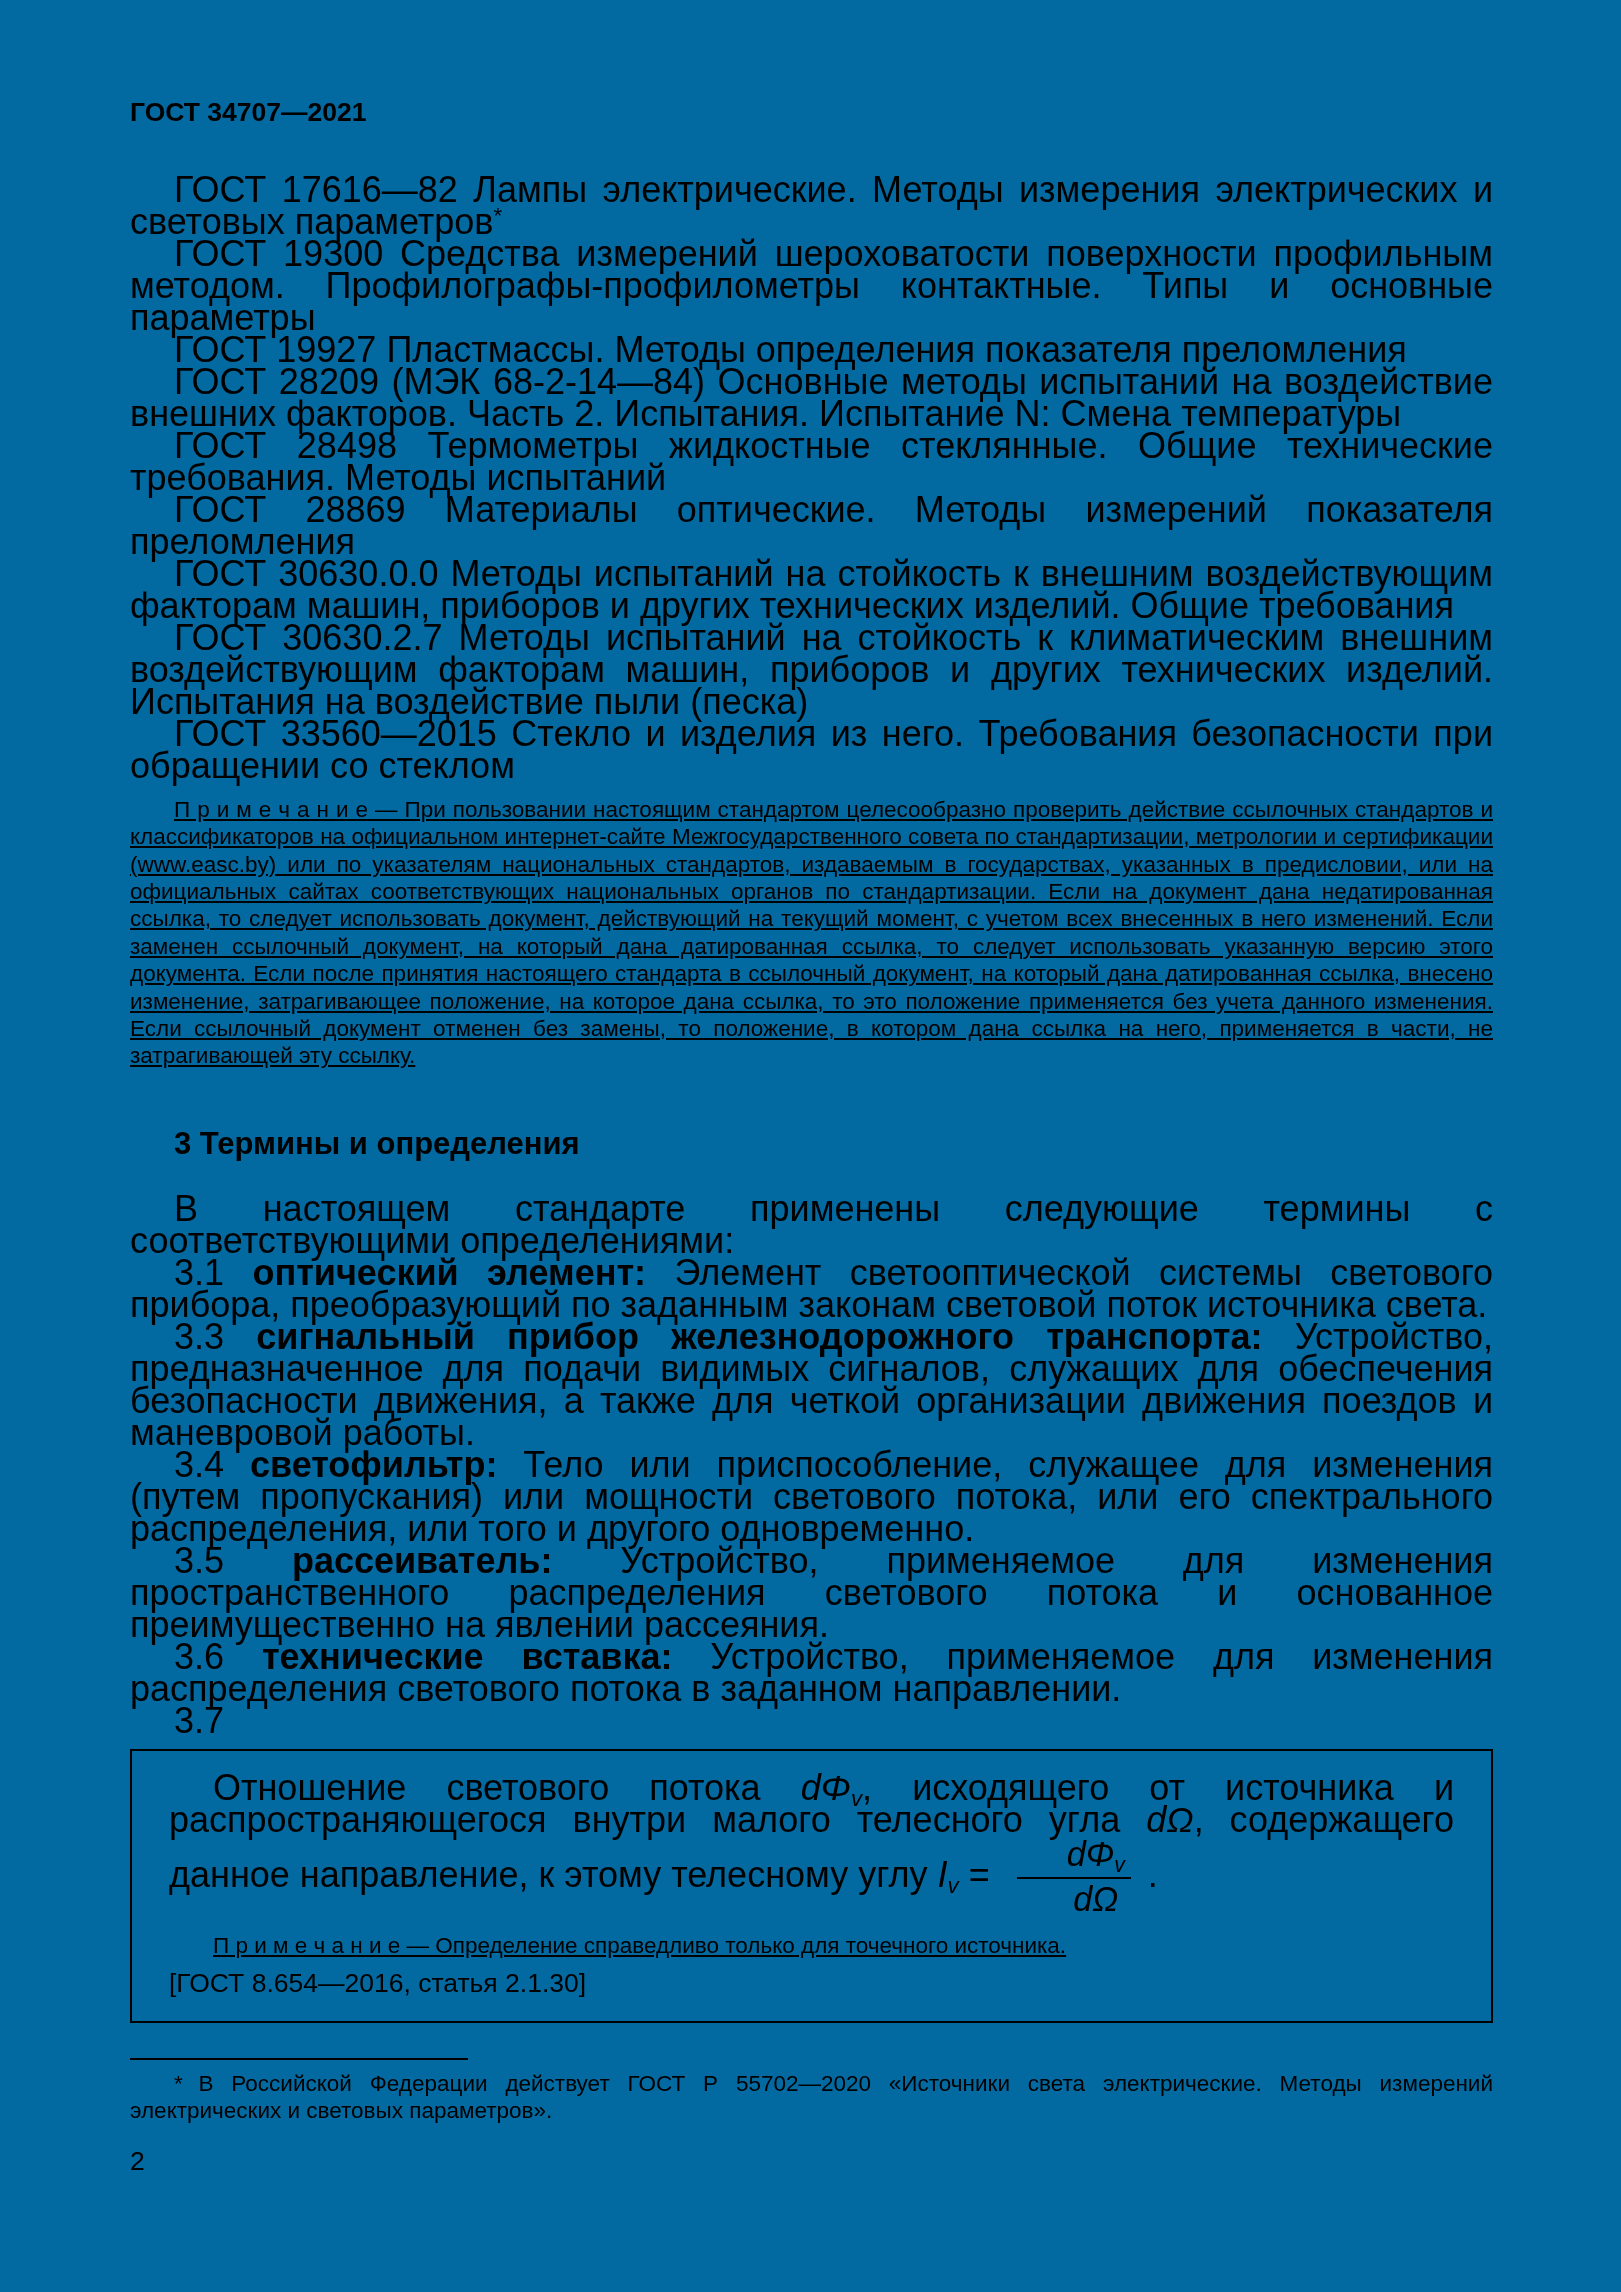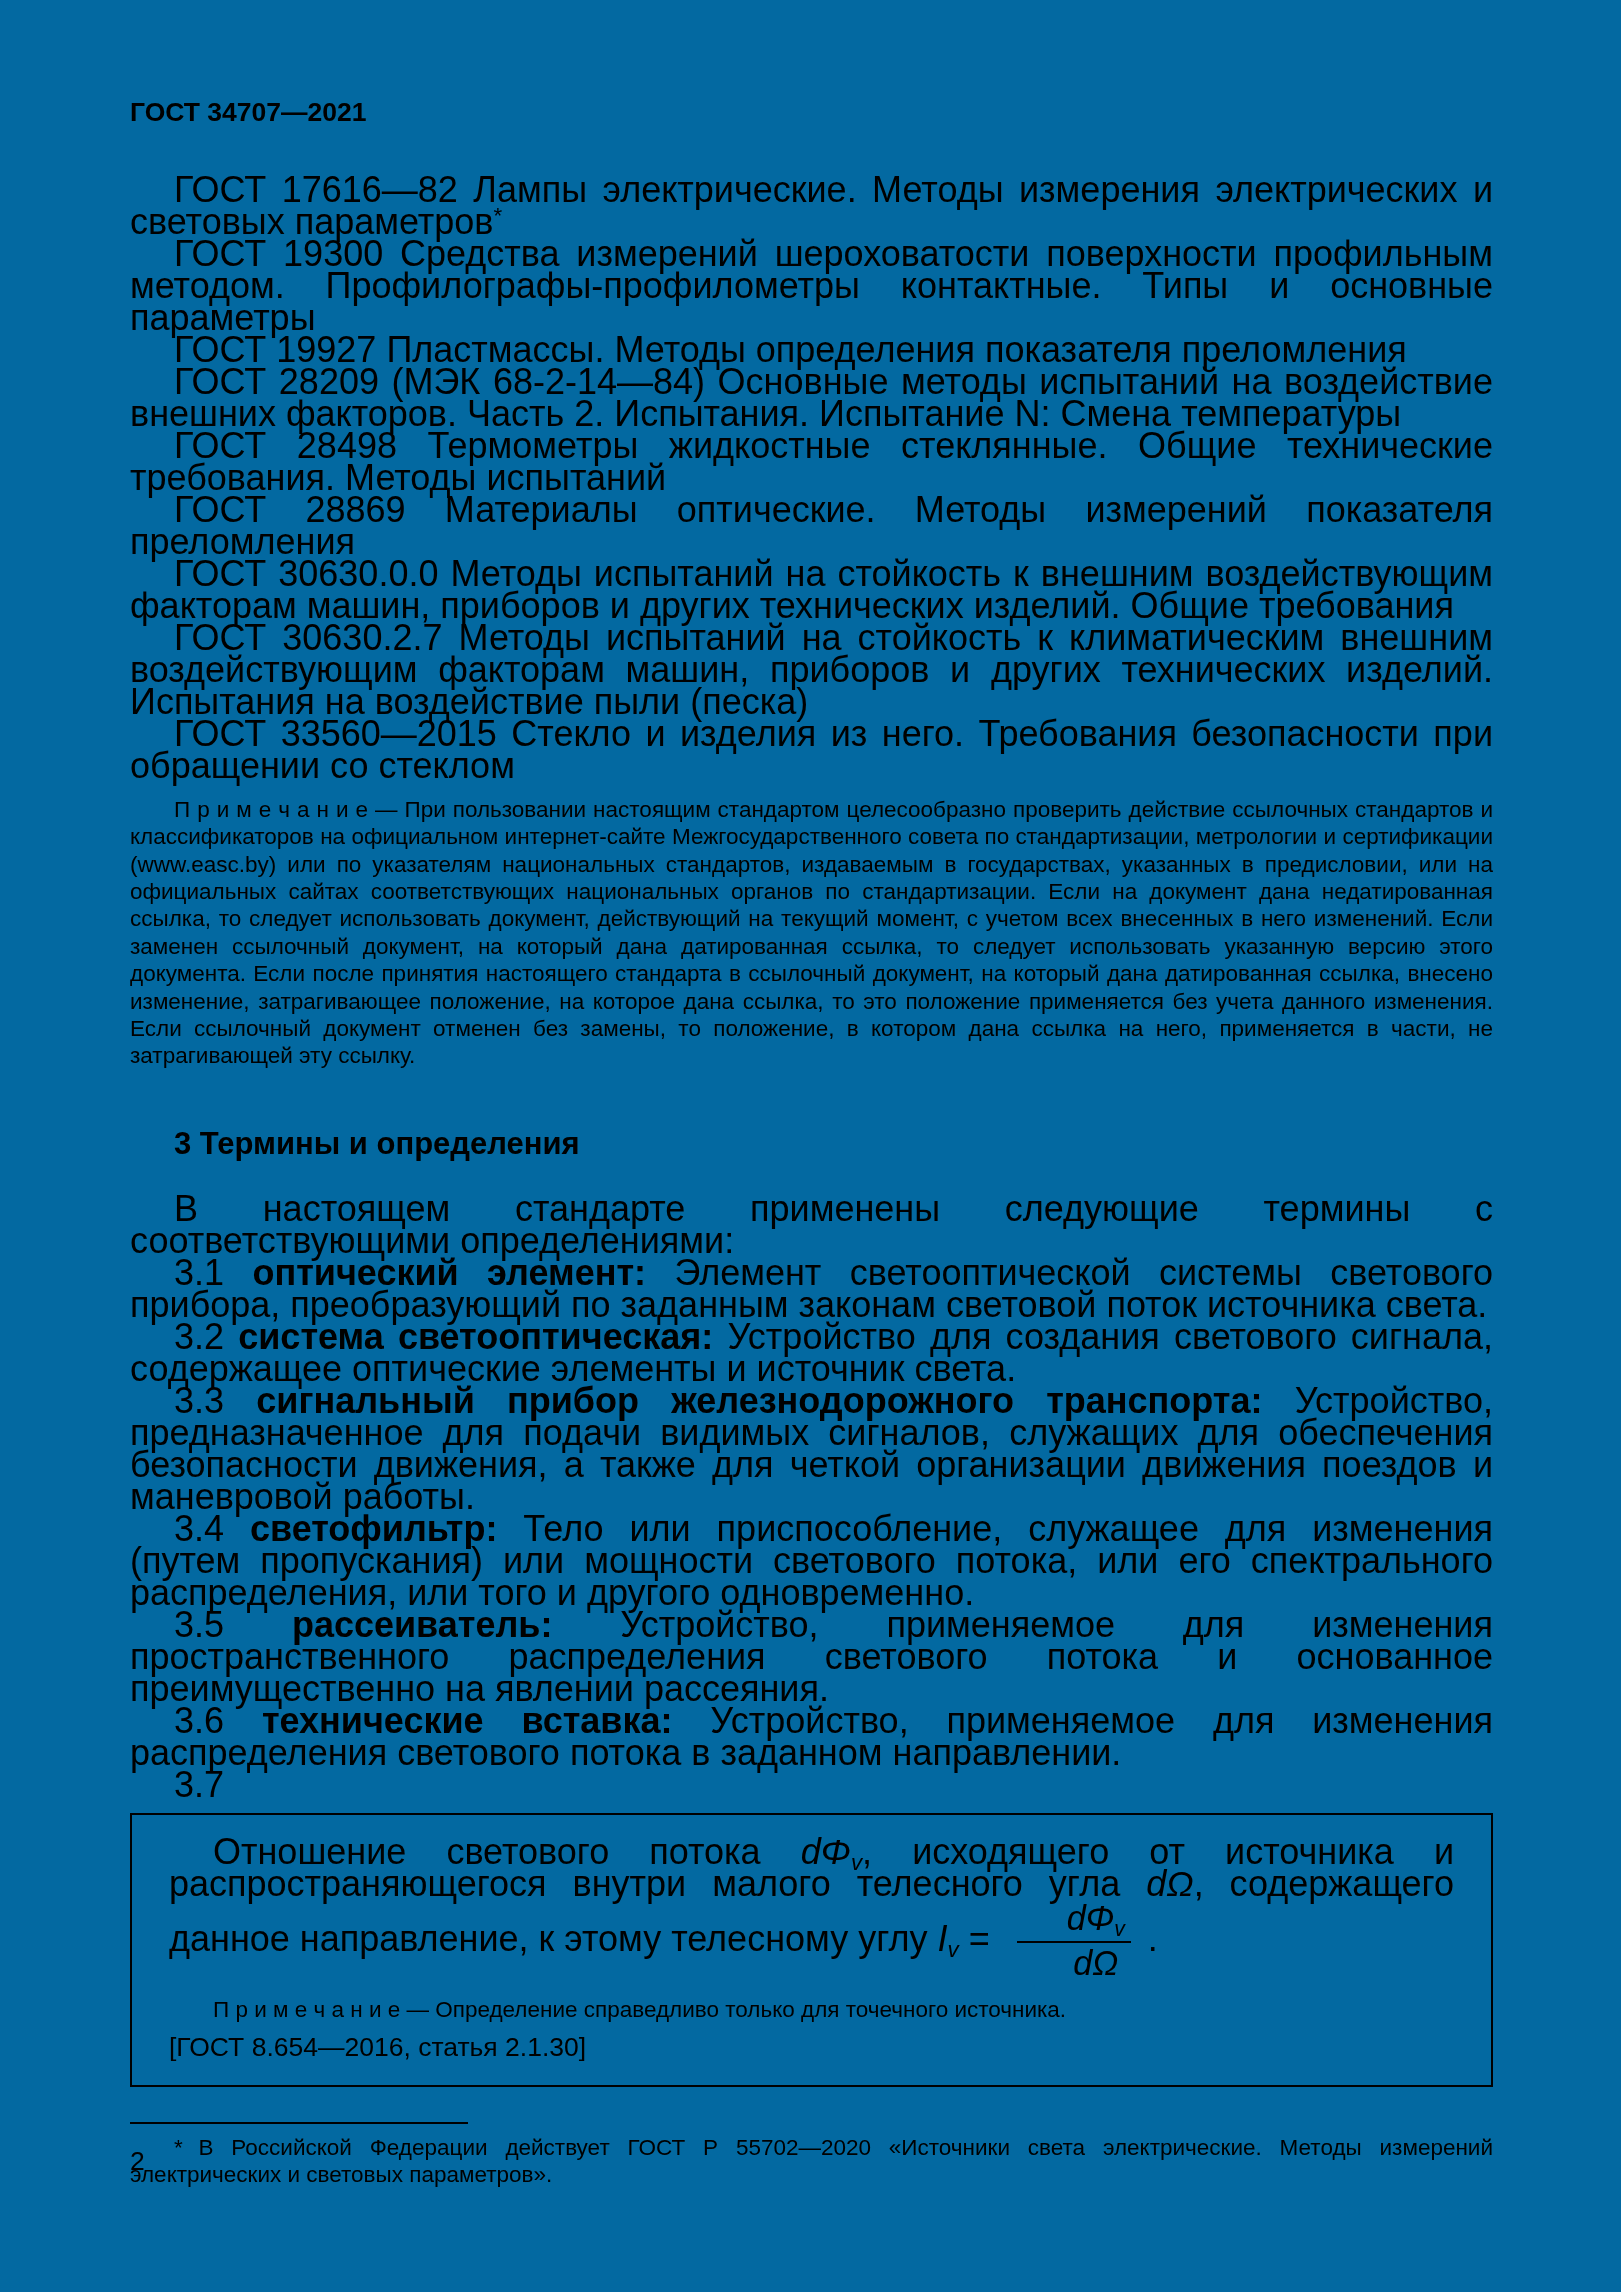--- a/index.html
+++ b/index.html
@@ -30,20 +30,21 @@
     font-size: 36px;
     line-height: 32px;
     text-align: justify;
     text-indent: 44px;
   }
   p.small {
     font-size: 22.5px;
     line-height: 27.4px;
     text-align: justify;
     text-indent: 44px;
+    text-decoration: underline;
   }
   .note-block { margin-top: 13.7px; }
   h2.section-title {
     font-size: 31px;
     font-weight: bold;
     margin: 55px 0 31px 44px;
     line-height: 37px;
   }
   .terms-intro { margin-bottom: 0; }
   .b { font-weight: bold; }
@@ -131,21 +132,20 @@
     <div class="note-block">
       <p class="small">П р и м е ч а н и е — При пользовании настоящим стандартом целесообразно проверить действие ссылочных стандартов и классификаторов на официальном интернет-сайте Межгосударственного совета по стандартизации, метрологии и сертификации (www.easc.by) или по указателям национальных стандартов, издаваемым в государствах, указанных в предисловии, или на официальных сайтах соответствующих национальных органов по стандартизации. Если на документ дана недатированная ссылка, то следует использовать документ, действующий на текущий момент, с учетом всех внесенных в него изменений. Если заменен ссылочный документ, на который дана датированная ссылка, то следует использовать указанную версию этого документа. Если после принятия настоящего стандарта в ссылочный документ, на который дана датированная ссылка, внесено изменение, затрагивающее положение, на которое дана ссылка, то это положение применяется без учета данного изменения. Если ссылочный документ отменен без замены, то положение, в котором дана ссылка на него, применяется в части, не затрагивающей эту ссылку.</p>
     </div>
 
     <h2 class="section-title">3 Термины и определения</h2>
 
     <p class="body terms-intro">В настоящем стандарте применены следующие термины с соответствующими определениями:</p>
 
     <div class="terms">
       <p class="body"><span>3.1</span> <span class="b">оптический элемент:</span> <span>Элемент светооптической системы светового прибора, преобразующий по заданным законам световой поток источника света.</span></p>
-      <p class="body"><span>3.2</span> <span class="b">система светооптическая:</span> <span>Устройство для создания светового сигнала, содержащее оптические элементы и источник света.</span></p>
       <p class="body"><span>3.3</span> <span class="b">сигнальный прибор железнодорожного транспорта:</span> <span>Устройство, предназначенное для подачи видимых сигналов, служащих для обеспечения безопасности движения, а также для четкой организации движения поездов и маневровой работы.</span></p>
       <p class="body"><span>3.4</span> <span class="b">светофильтр:</span> <span>Тело или приспособление, служащее для изменения (путем пропускания) или мощности светового потока, или его спектрального распределения, или того и другого одновременно.</span></p>
       <p class="body"><span>3.5</span> <span class="b">рассеиватель:</span> <span>Устройство, применяемое для изменения пространственного распределения светового потока и основанное преимущественно на явлении рассеяния.</span></p>
       <p class="body"><span>3.6</span> <span class="b">технические вставка:</span> <span>Устройство, применяемое для изменения распределения светового потока в заданном направлении.</span></p>
       <p class="body">3.7</p>
     </div>
 
     <div class="def-box">
       <p class="body box-def"><span>Отношение светового потока </span><span class="i">dΦ</span><sub class="i">v</sub><span>, исходящего от источника и распространяющегося внутри малого телесного угла </span><span class="i">dΩ</span><span>, содержащего данное направление, к этому телесному углу </span><span class="i">I</span><sub class="i">v</sub><span> = </span><span class="frac"><span class="top"><span class="i">dΦ</span><sub class="i">v</sub></span><span class="bot"><span class="i">dΩ</span></span></span><span>.</span></p>
       <p class="small box-note">П р и м е ч а н и е — Определение справедливо только для точечного источника.</p>

